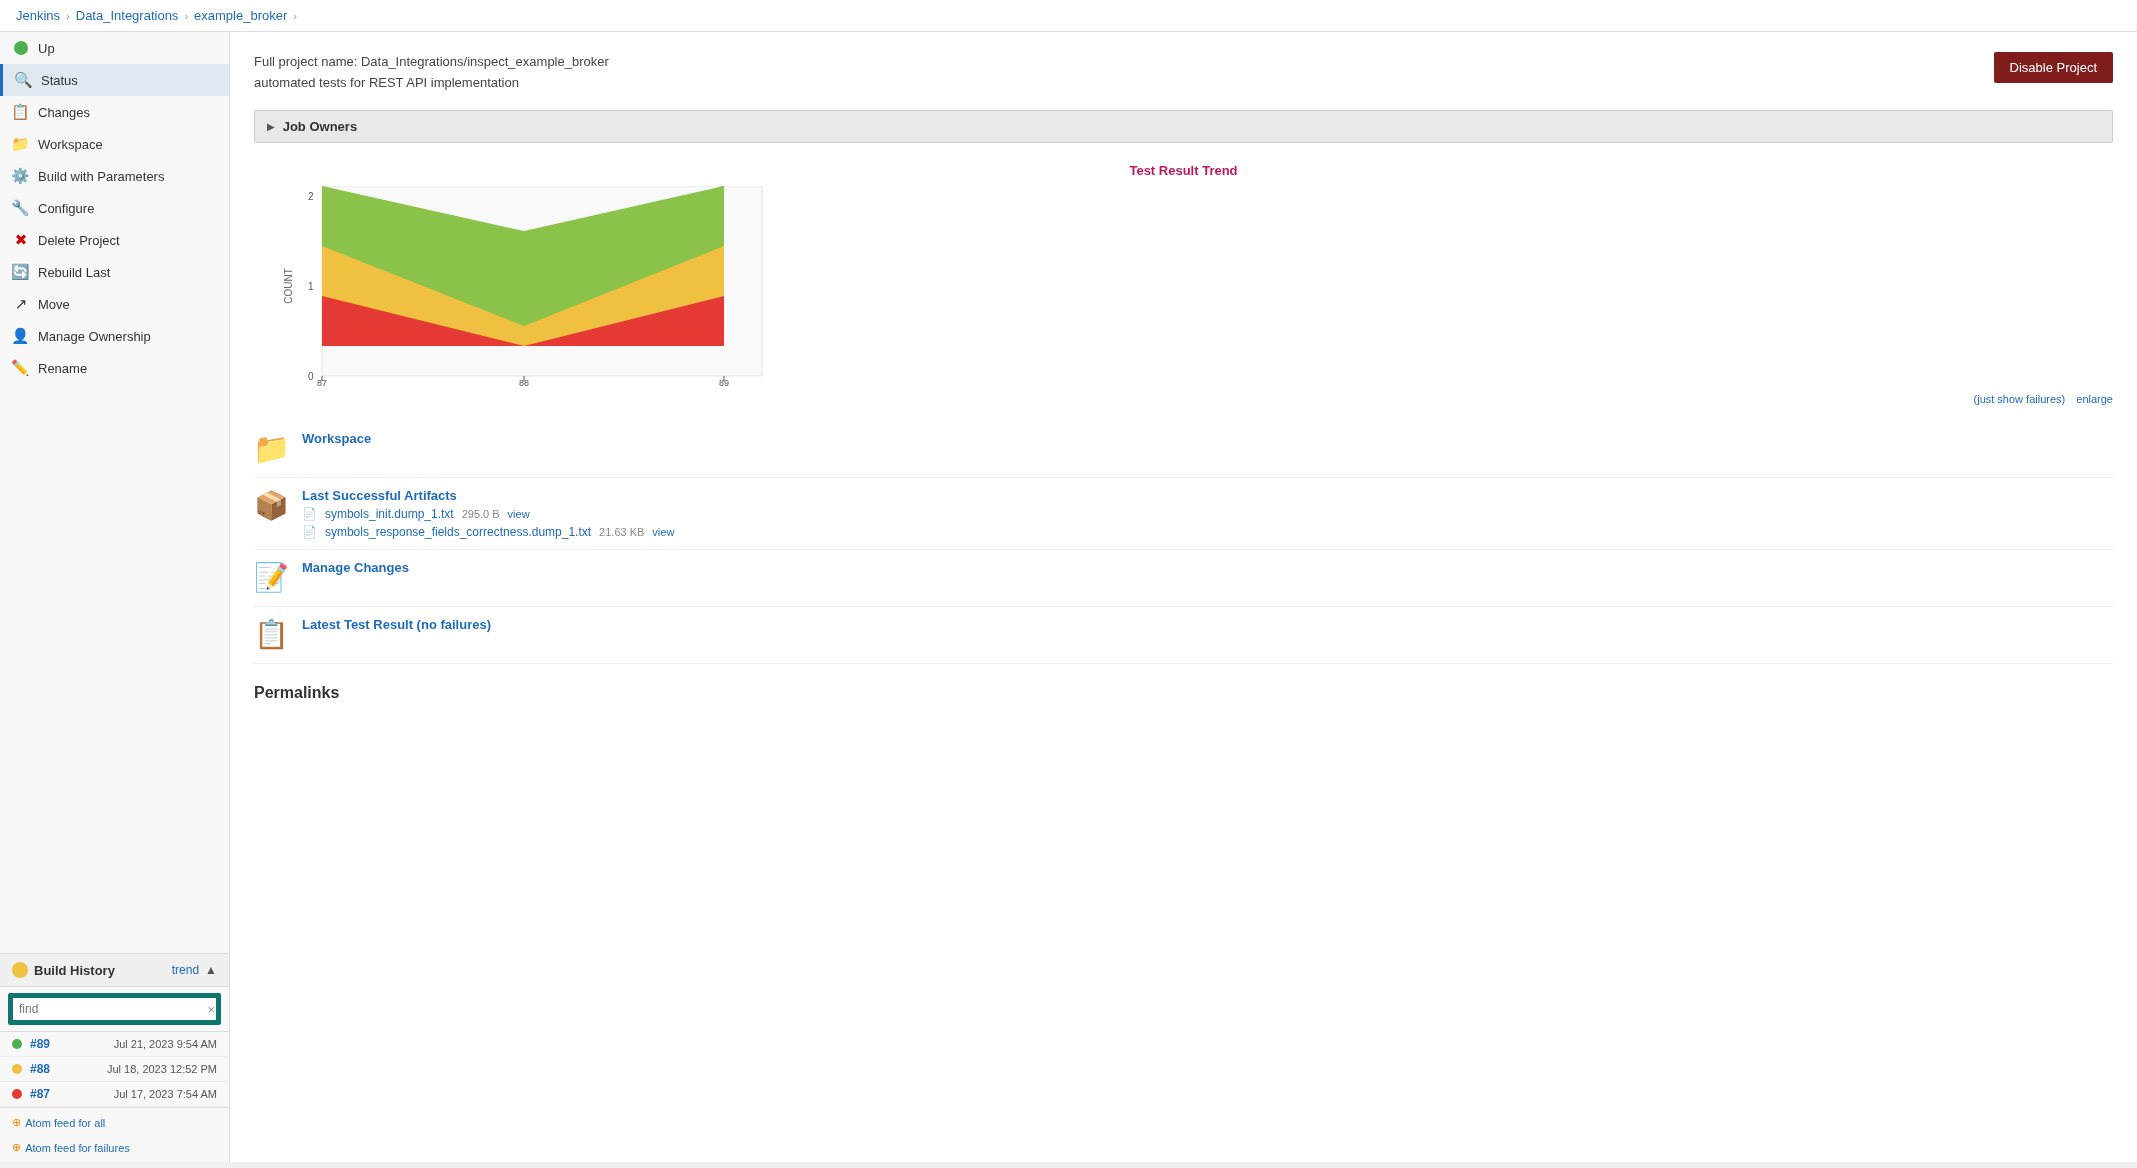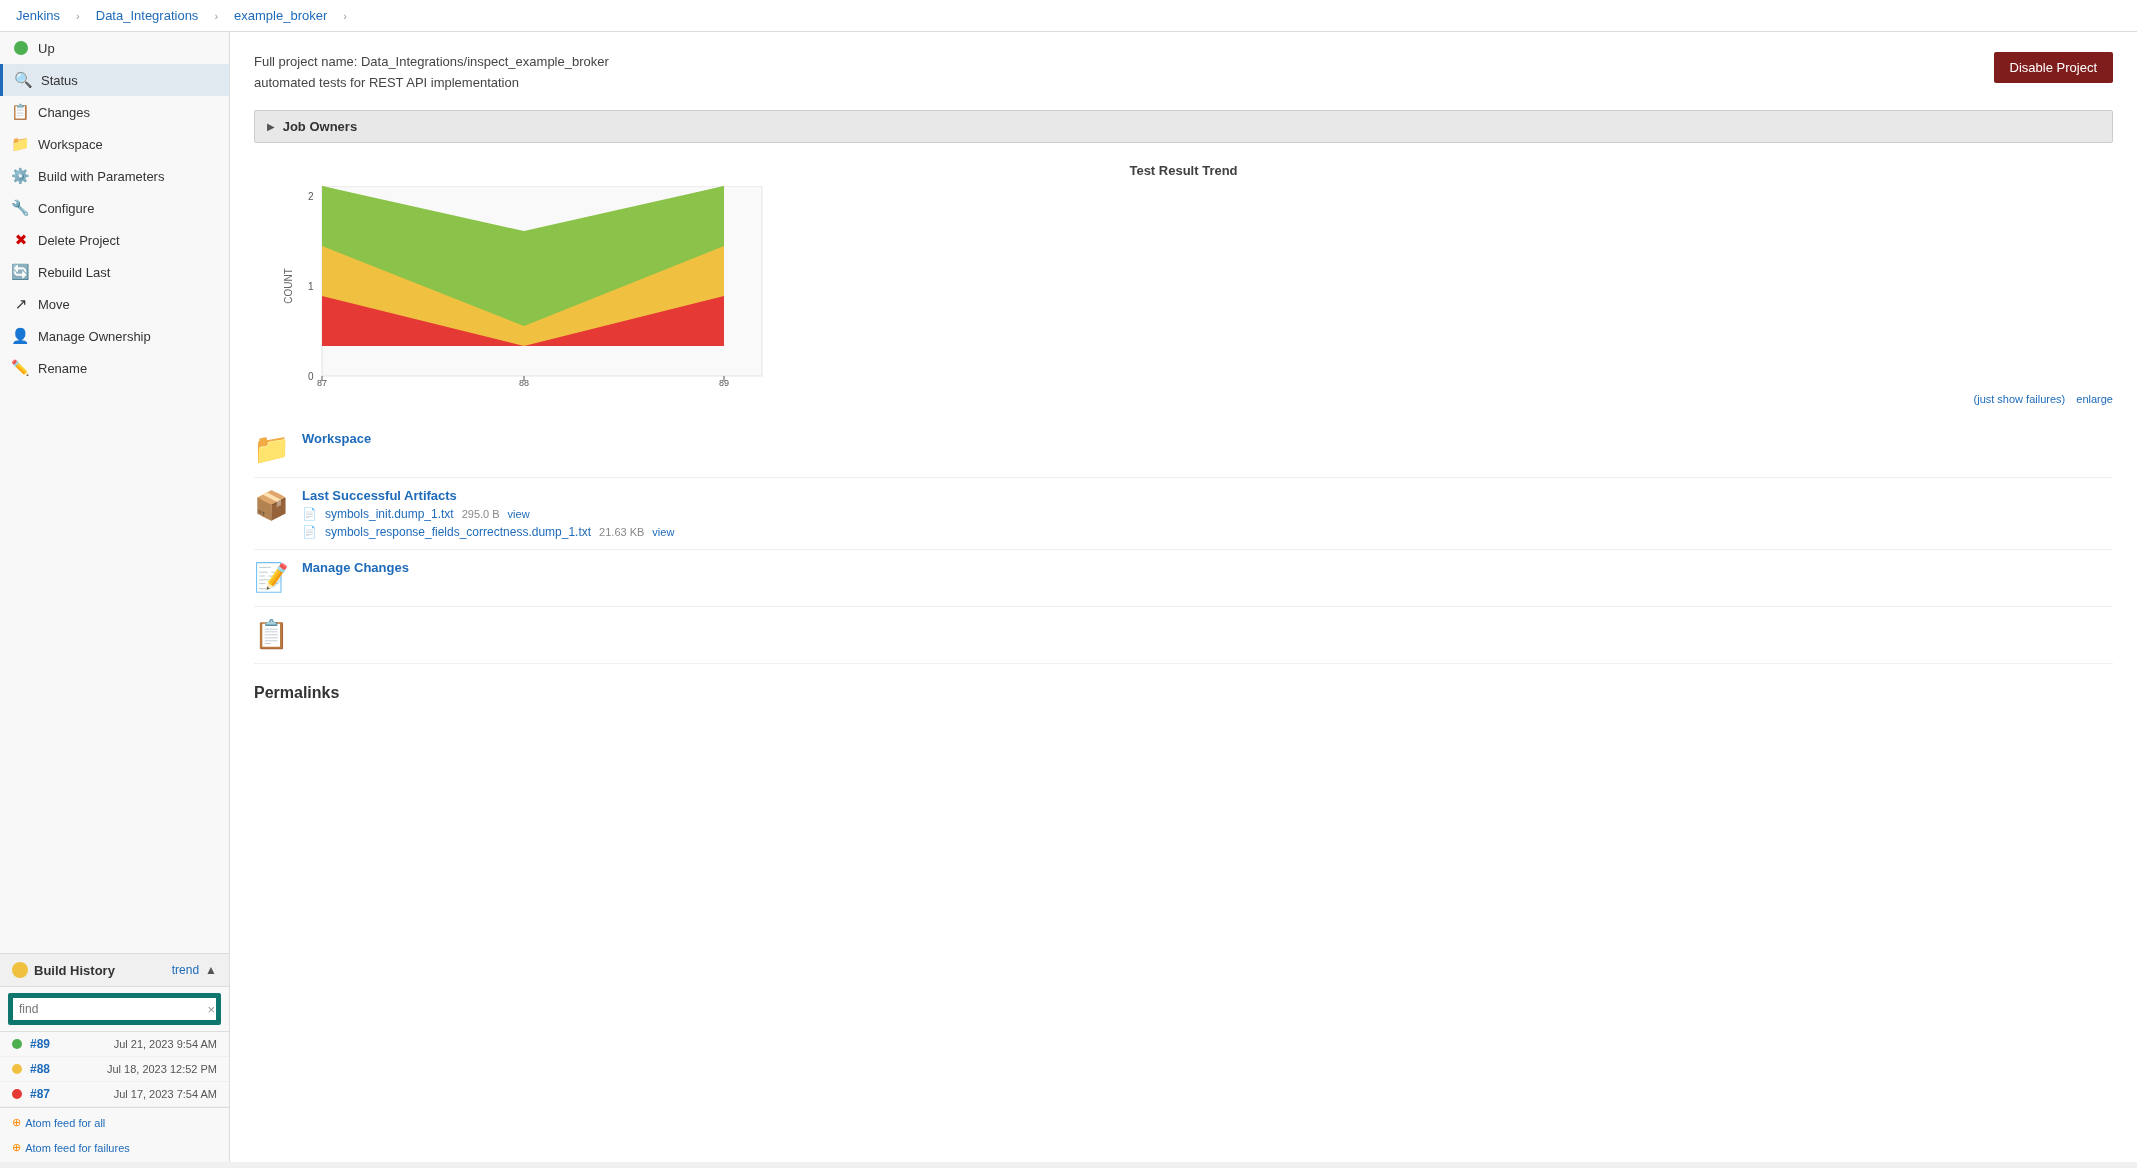--- a/index.html
+++ b/index.html
@@ -5,21 +5,21 @@
     * { box-sizing: border-box; margin: 0; padding: 0; }
     body { font-family: Arial, sans-serif; font-size: 13px; background: #f0f0f0; color: #333; }
 
     
     .breadcrumb-bar {
       background: #fff;
       border-bottom: 1px solid #ddd;
       padding: 8px 16px;
       display: flex;
       align-items: center;
-      gap: 16px;
+      gap: 6px;
       font-size: 13px;
     }
     .breadcrumb-sep { color: #999; font-size: 11px; }
 
     
     .layout { display: flex; height: calc(100vh - 38px); }
 
     
     .sidebar {
       width: 230px;
@@ -158,21 +158,21 @@
       background: #7f1d1d;
       color: #fff;
       border: none;
       padding: 8px 16px;
       font-size: 13px;
       cursor: pointer;
       border-radius: 2px;
       float: right;
       margin-bottom: 10px;
     }
-    .chart-title { font-size: 13px; font-weight: bold; text-align: center; margin-bottom: 8px; color: #404040; }
+    .chart-title { font-size: 13px; font-weight: bold; text-align: center; margin-bottom: 8px; color: #be185d; }
     .chart-container {
       position: relative;
       margin-left: 30px;
     }
     .chart-links {
       text-align: right;
       font-size: 11px;
       color: #1e6bba;
       margin-top: 4px;
     }
@@ -426,19 +426,22 @@
         </div>
         <div class="section-content">
           <a class="section-link">Manage Changes</a>
         </div>
       </div>
 
       <div class="section-item">
         <div class="section-icon">
           <span style="font-size:28px;">📋</span>
         </div>
+        <div class="section-content">
+          <a class="section-link">Latest Test Result (no failures)</a>
+        </div>
       </div>
     </div>
 
     <h2 class="permalinks-title">Permalinks</h2>
 
   </div>
 </div>
 
 </body></html>

